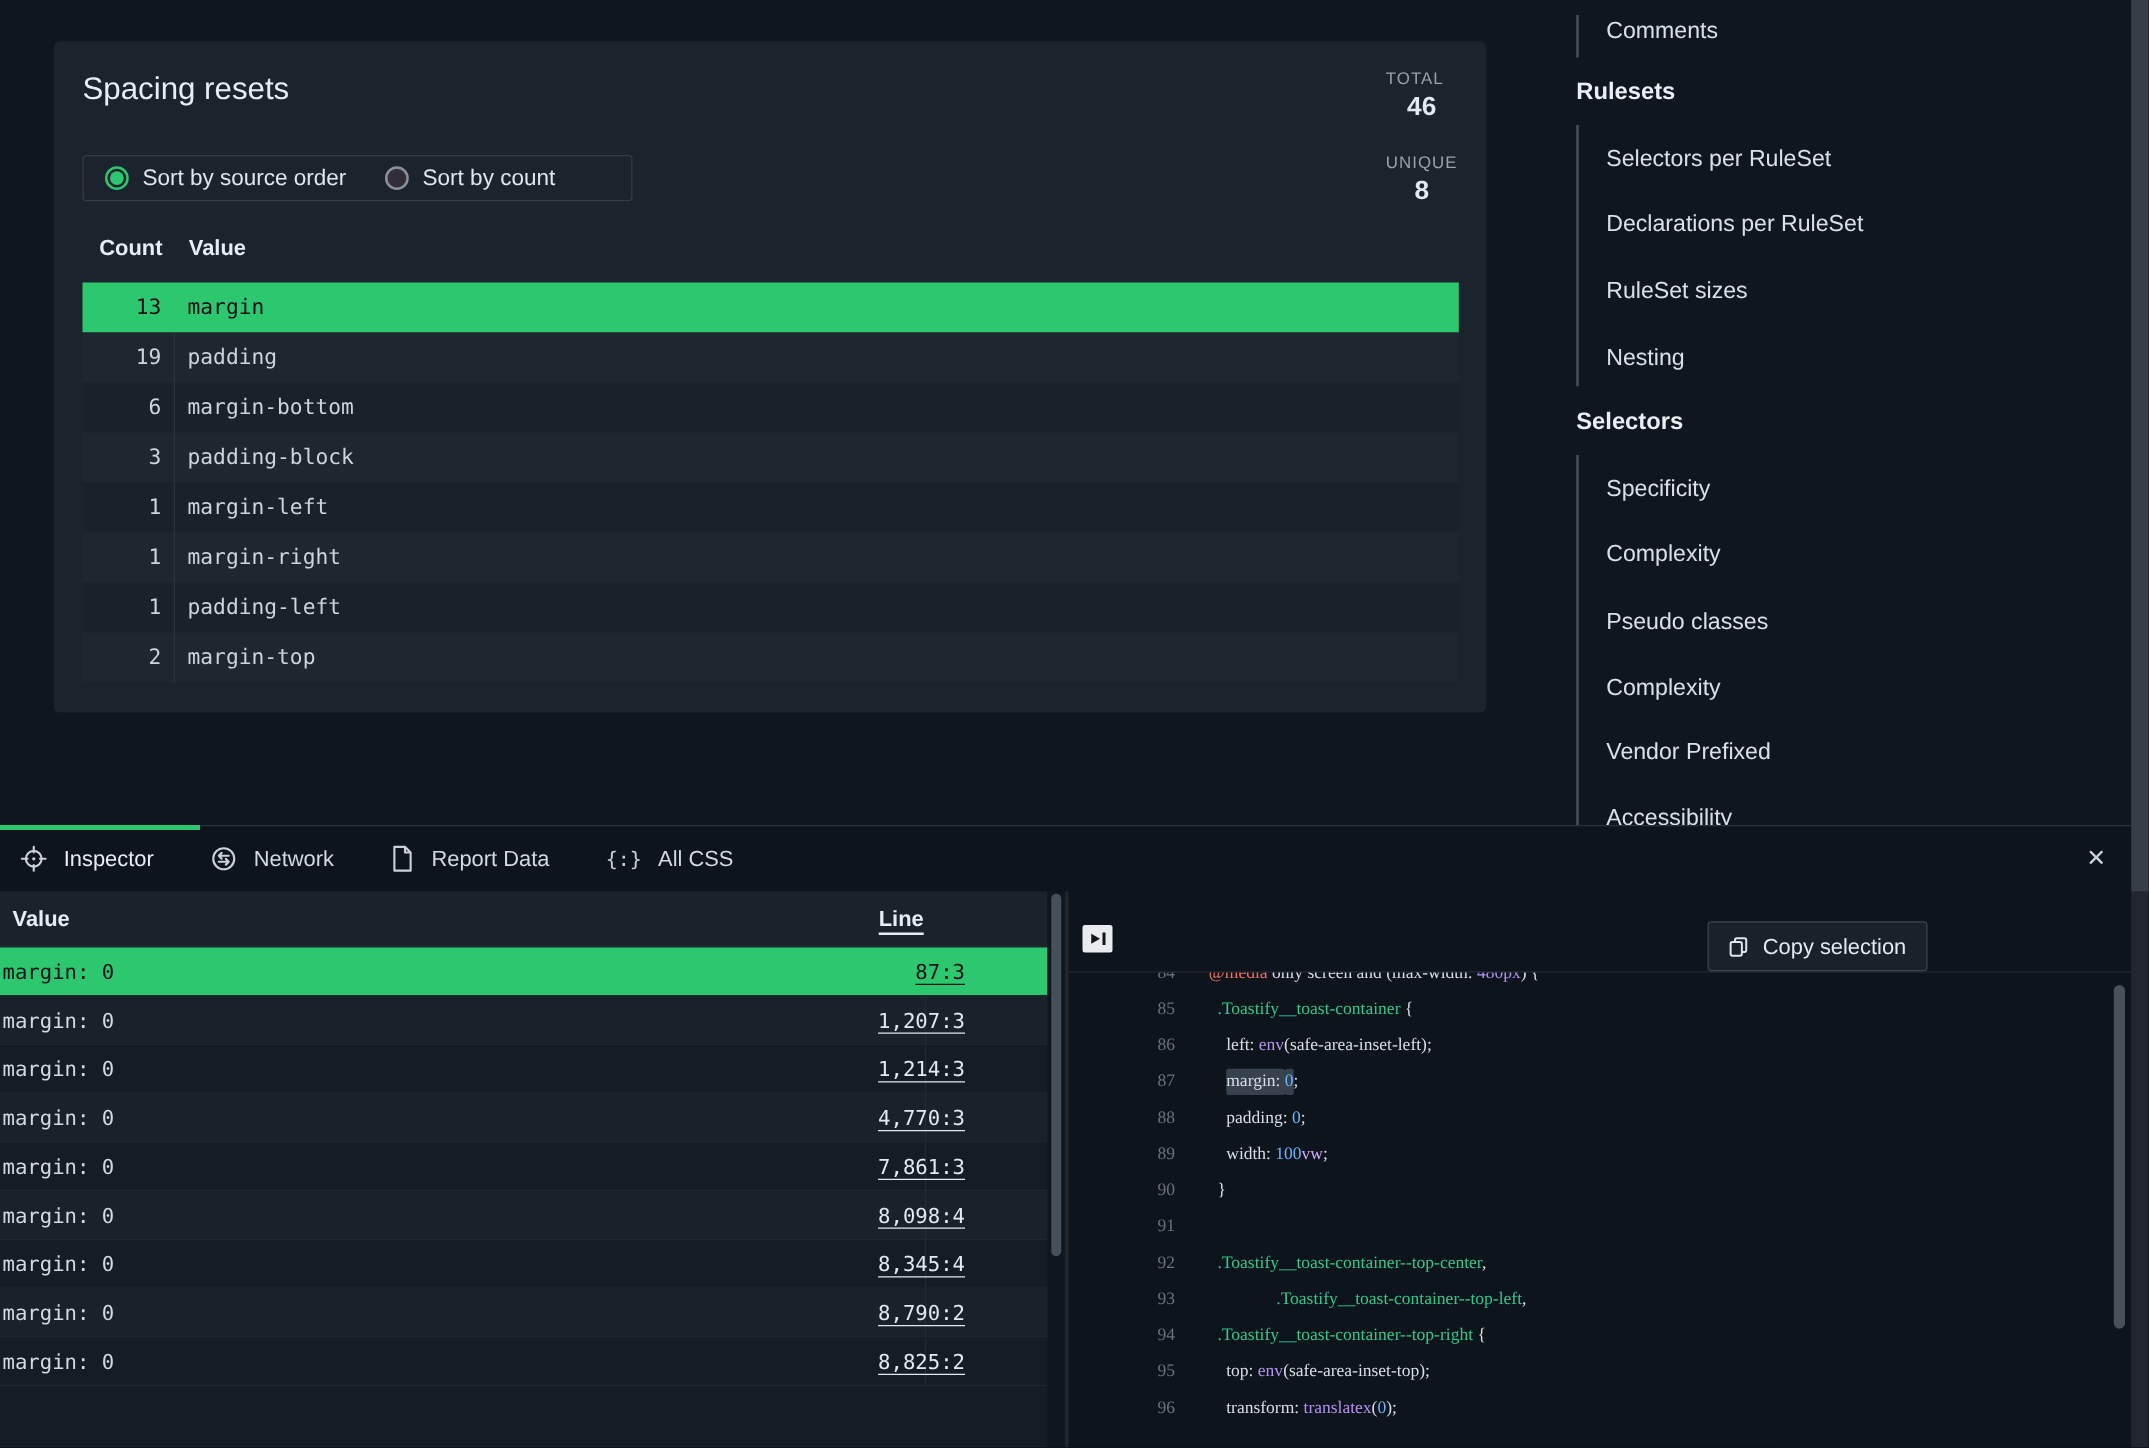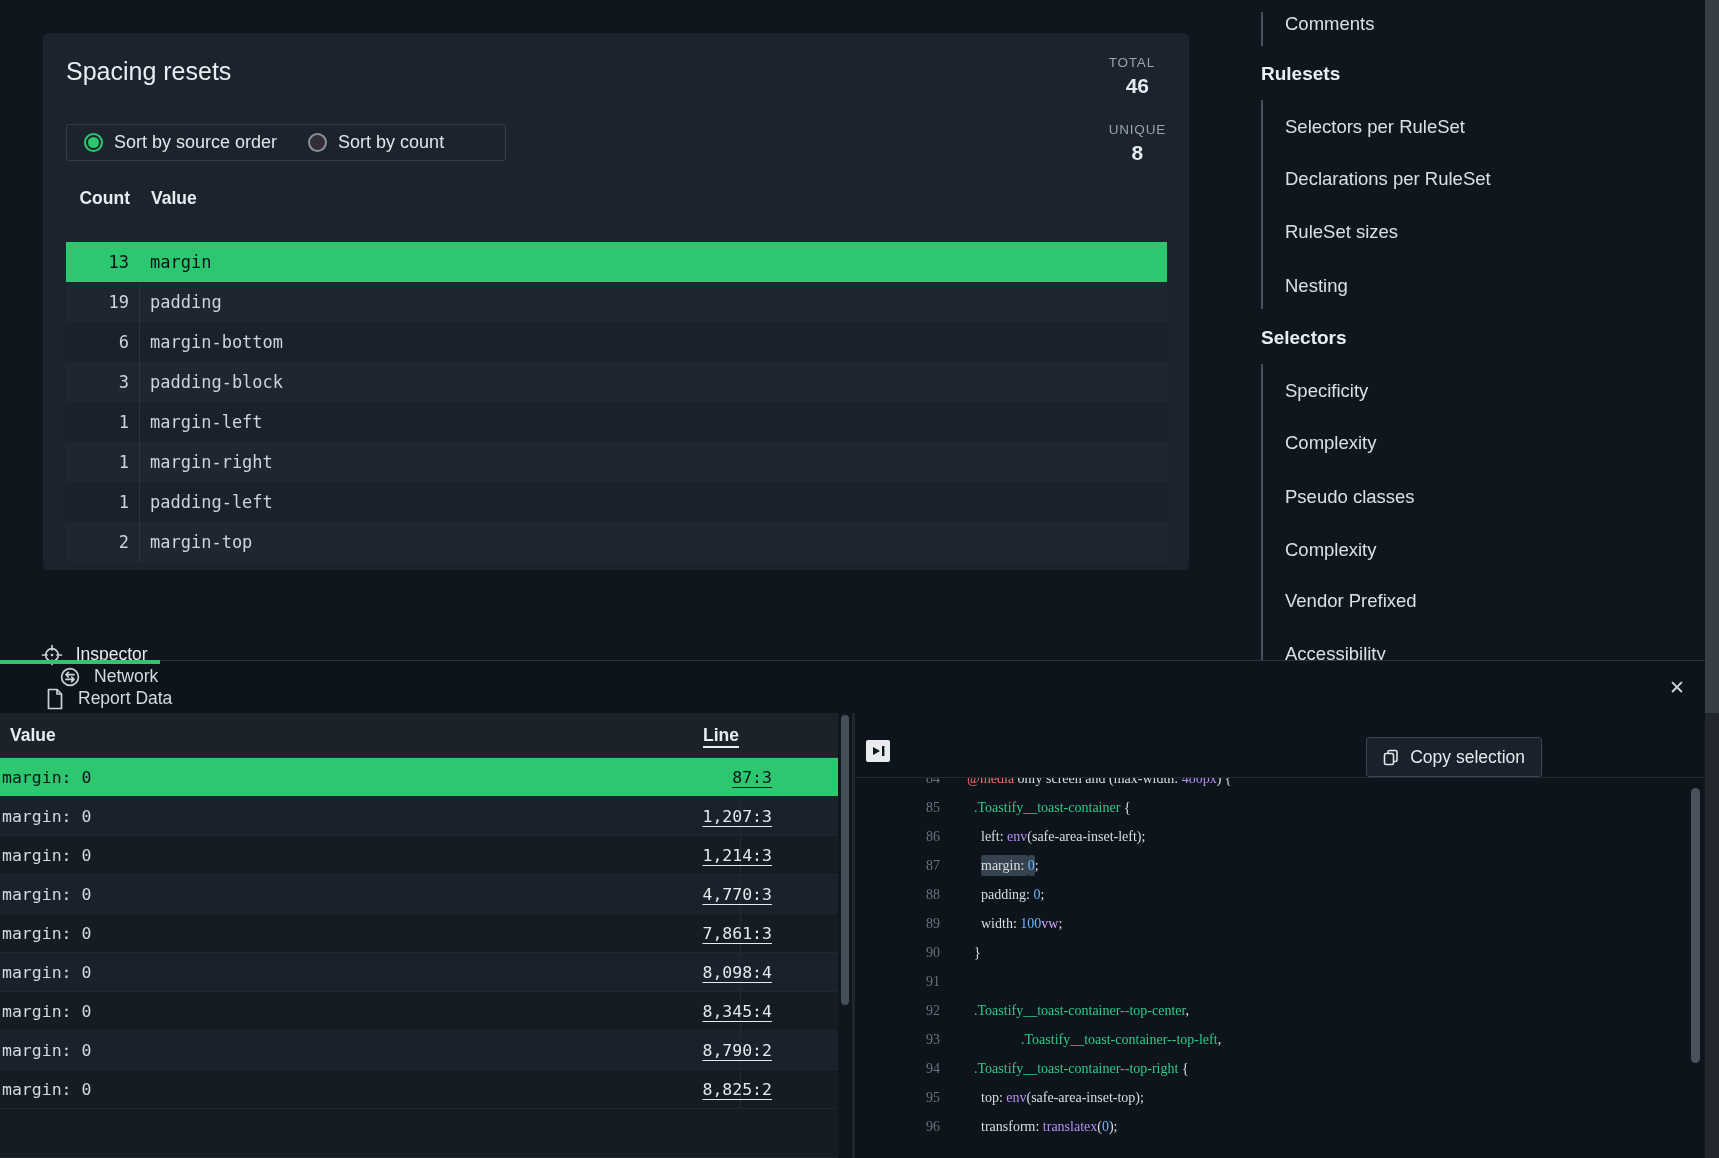--- a/index.html
+++ b/index.html
@@ -17,21 +17,21 @@
   .stat-value { font-size:21px; font-weight:bold; color:#e2e9ef; margin-top:4px;text-align:center; }
   .sort-group { position:absolute; left:23px; top:91px; width:440px; height:37px;
                 border:1px solid #333d47; border-radius:3px; display:flex; align-items:center;
                 padding:0 17px; gap:31px; }
   .radio-option { display:flex; align-items:center; gap:11px; font-size:18px; color:#dfe6ec; cursor:default; }
   .radio { width:19px; height:19px; border-radius:50%; position:relative; flex-shrink:0; }
   .radio.sel { border:2px solid #2dc76f; }
   .radio.sel::after { content:''; position:absolute; inset:2px; border-radius:50%; background:#2dc76f; }
   .radio.unsel { border:2px solid #8a919b; background:#322e37; }
   .card-table { position:absolute; left:23px; top:155px; right:22px; }
-  .ct-head { display:flex; font-size:17.5px; font-weight:bold; color:#e6edf3; margin-bottom:33px; }
+  .ct-head { display:flex; font-size:17.5px; font-weight:bold; color:#e6edf3; margin-bottom:17px; }
   .cth-count { width:74px; text-align:right; padding-right:10px; }
   .cth-value { padding-left:11px; }
   .ct-row { height:40px; display:flex; align-items:center;
             font-family:"DejaVu Sans Mono", monospace; font-size:17px; color:#ccd4dc; }
   .ct-row:nth-child(even) { background:#1e272f; }
   .ct-row:nth-child(odd)  { background:#19222a; }
   .ct-count { width:74px; text-align:right; padding-right:10px; border-right:1px solid #2b343d; align-self:stretch; display:flex; align-items:center; justify-content:flex-end; }
   .ct-value { padding-left:10px; }
   .ct-row.hl { background:#2dc76f; color:#0b1118; }
   .ct-row.hl .ct-count { border-right-color:transparent; }
@@ -173,21 +173,21 @@
       <div class="sb-entry sb-item" style="top: 368px;">Specificity</div>
       <div class="sb-entry sb-item" style="top: 420px;">Complexity</div>
       <div class="sb-entry sb-item" style="top: 474px;">Pseudo classes</div>
       <div class="sb-entry sb-item" style="top: 527px;">Complexity</div>
       <div class="sb-entry sb-item" style="top: 578px;">Vendor Prefixed</div>
       <div class="sb-entry sb-item" style="top: 631px;">Accessibility</div>
     </nav>
 
   <div class="tabbar">
     <div class="tab-indicator"></div>
-    <div id="tabs" style="display:flex;align-items:center;flex-direction:column;">
+    <div id="tabs" style="display:flex;align-items:center;">
         <div class="tab" style="color: rgb(232, 237, 242);">
           <span>
             <svg width="22" height="22" viewBox="0 0 22 22" fill="none" stroke="#c9d1d9" stroke-width="1.7" stroke-linecap="round">
               <circle cx="11" cy="11" r="6.3"></circle>
               <line x1="11" y1="1.5" x2="11" y2="6"></line>
               <line x1="11" y1="16" x2="11" y2="20.5"></line>
               <line x1="1.5" y1="11" x2="6" y2="11"></line>
               <line x1="16" y1="11" x2="20.5" y2="11"></line>
               <circle cx="11" cy="11" r="1.3" fill="#c9d1d9" stroke="none"></circle>
             </svg>

